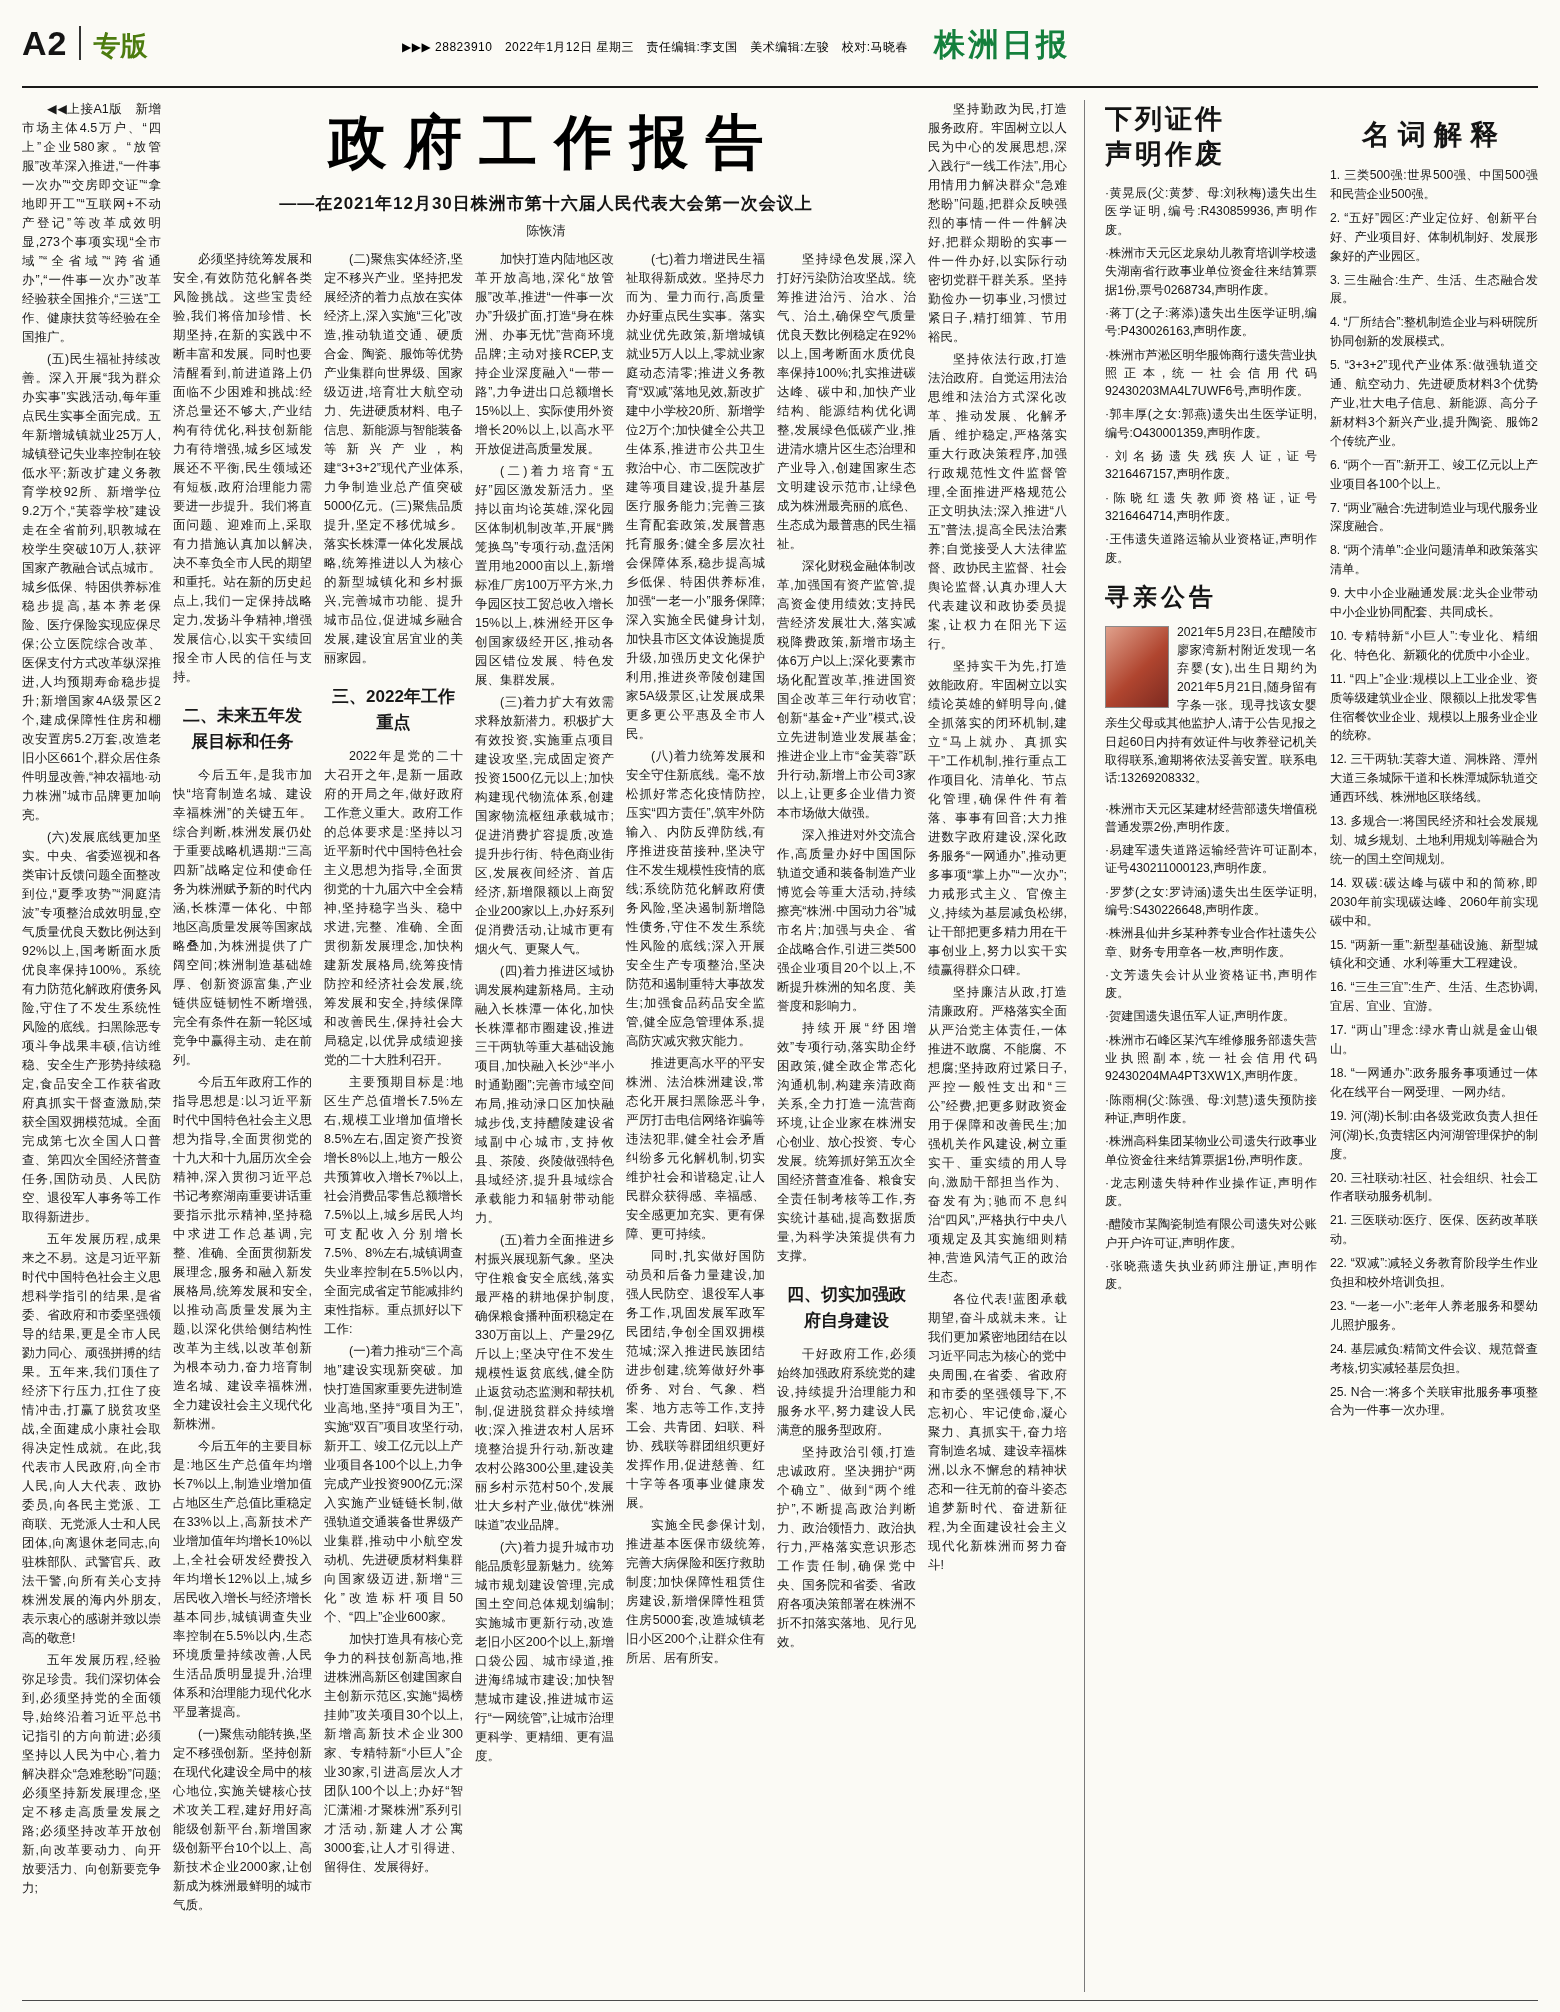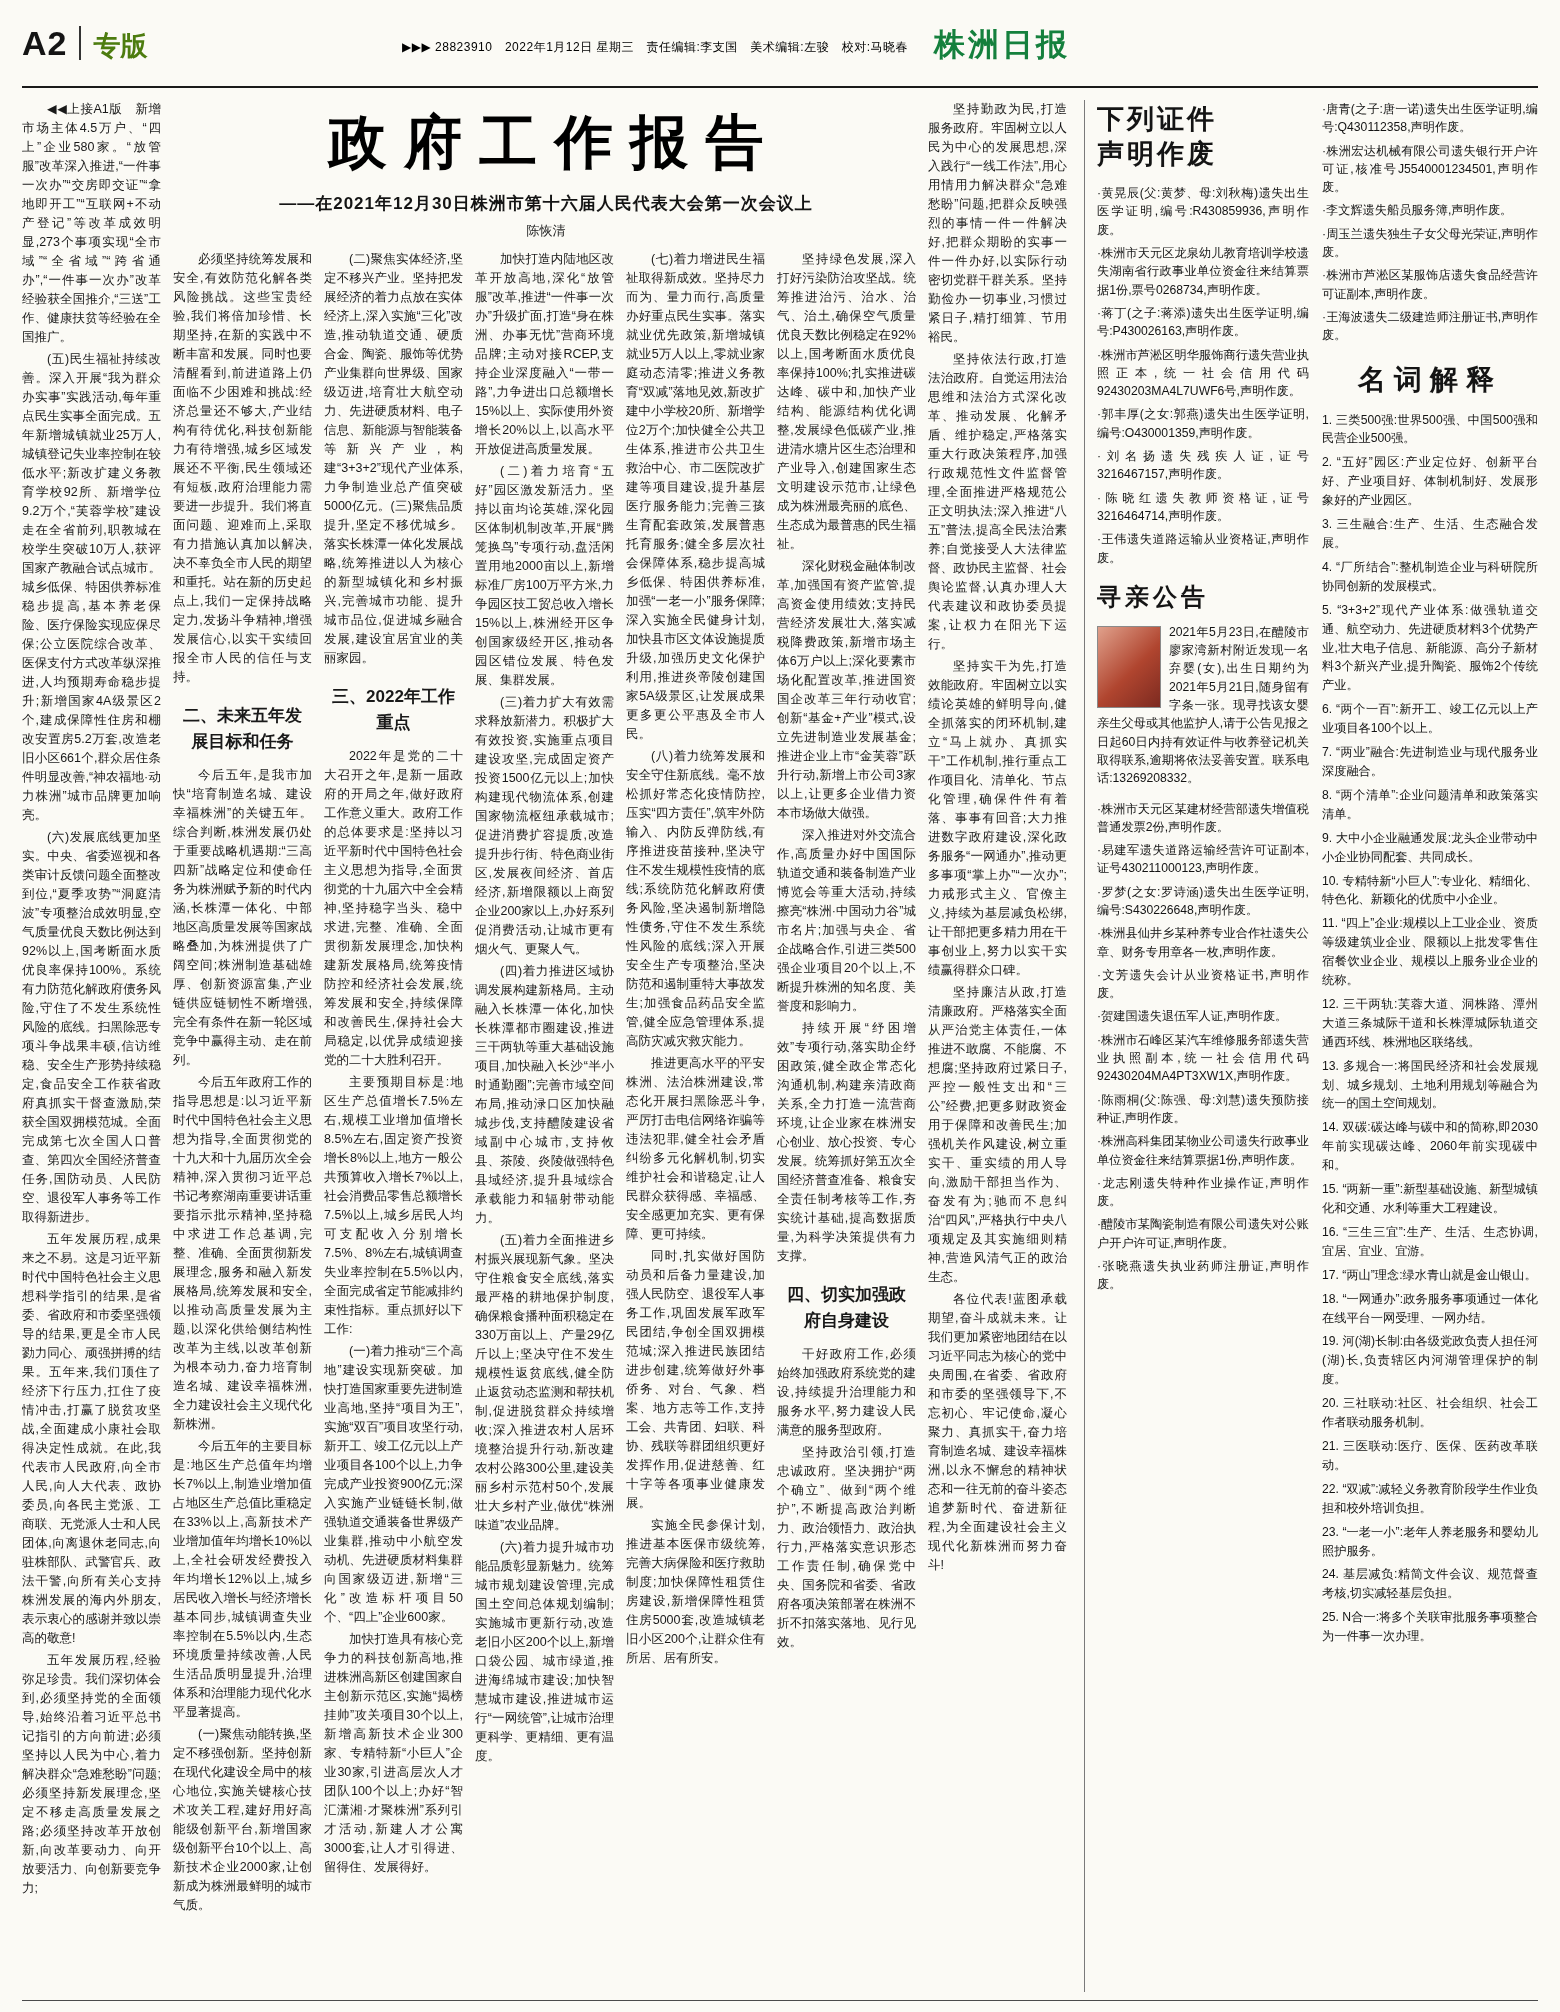--- a/index.html
+++ b/index.html
@@ -17,21 +17,21 @@
   .main{width:1048px;position:relative;flex:none}
   .cols{display:flex;gap:12px}
   .col{width:139px;flex:none;height:1892px;overflow:hidden;text-align:justify;font-size:12.5px;line-height:1.52;color:#191919}
   .col.uh{padding-top:150px}
   .headline{position:absolute;top:4px;left:151px;width:746px;text-align:center}
   .headline .title{font-size:58px;font-weight:900;letter-spacing:.3em;text-indent:.3em;white-space:nowrap;font-family:"Liberation Serif","DejaVu Serif",serif;color:#000}
   .headline .subtitle{font-size:17px;font-weight:700;margin-top:10px;letter-spacing:1px}
   .headline .byline{font-size:13px;margin-top:7px;color:#222}
   .body-p{text-indent:2em;margin-bottom:3px}
   .sec-head{font-size:17px;font-weight:900;text-align:center;margin:16px 4px 12px;line-height:1.5}
-  .sidebar{flex:1;display:flex;gap:13px;border-left:1px solid #7a7a7a;padding-left:12px;height:1892px;overflow:hidden}
+  .sidebar{flex:1;display:flex;gap:13px;border-left:1px solid #7a7a7a;padding-left:20px;height:1892px;overflow:hidden}
   .side-l{width:212px;flex:none;height:100%;overflow:hidden}
   .side-r{flex:1;height:100%;overflow:hidden}
   .notice-title{font-size:27px;font-weight:900;line-height:1.3;white-space:pre-line;margin:2px 0 12px;letter-spacing:3px}
   .entry{font-size:12.2px;line-height:1.5;text-align:justify;margin-bottom:5px}
   .missing{clear:both;margin-top:6px}
   .missing-title{font-size:24px;font-weight:900;margin:14px 0 10px;letter-spacing:4px}
   .photo{float:left;width:64px;height:82px;margin:3px 8px 2px 0;background:linear-gradient(135deg,#e0a18c,#b0452f 55%,#7c2a20);border:1px solid #8a8a8a}
   .missing-text{font-size:12.2px;line-height:1.5;text-align:justify}
   .entries-2{clear:both;padding-top:12px}
   .glossary-title{font-size:28px;font-weight:900;text-align:center;margin:16px 0 12px;letter-spacing:8px}
@@ -152,29 +152,20 @@
             <p class="entry">·株洲市石峰区某汽车维修服务部遗失营业执照副本,统一社会信用代码92430204MA4PT3XW1X,声明作废。</p>
             <p class="entry">·陈雨桐(父:陈强、母:刘慧)遗失预防接种证,声明作废。</p>
             <p class="entry">·株洲高科集团某物业公司遗失行政事业单位资金往来结算票据1份,声明作废。</p>
             <p class="entry">·龙志刚遗失特种作业操作证,声明作废。</p>
             <p class="entry">·醴陵市某陶瓷制造有限公司遗失对公账户开户许可证,声明作废。</p>
             <p class="entry">·张晓燕遗失执业药师注册证,声明作废。</p>
           </div>
       </div>
 
       <div class="side-r">
-        <div class="entries">
-
-        <p class="entry">·唐青(之子:唐一诺)遗失出生医学证明,编号:Q430112358,声明作废。</p>
-            <p class="entry">·株洲宏达机械有限公司遗失银行开户许可证,核准号J5540001234501,声明作废。</p>
-            <p class="entry">·李文辉遗失船员服务簿,声明作废。</p>
-            <p class="entry">·周玉兰遗失独生子女父母光荣证,声明作废。</p>
-            <p class="entry">·株洲市芦淞区某服饰店遗失食品经营许可证副本,声明作废。</p>
-            <p class="entry">·王海波遗失二级建造师注册证书,声明作废。</p>
-          </div>
         <div class="glossary-title">名词解释</div>
         <div class="glossary">
 
         <p class="gitem">1. 三类500强:世界500强、中国500强和民营企业500强。</p>
             <p class="gitem">2. “五好”园区:产业定位好、创新平台好、产业项目好、体制机制好、发展形象好的产业园区。</p>
             <p class="gitem">3. 三生融合:生产、生活、生态融合发展。</p>
             <p class="gitem">4. “厂所结合”:整机制造企业与科研院所协同创新的发展模式。</p>
             <p class="gitem">5. “3+3+2”现代产业体系:做强轨道交通、航空动力、先进硬质材料3个优势产业,壮大电子信息、新能源、高分子新材料3个新兴产业,提升陶瓷、服饰2个传统产业。</p>
             <p class="gitem">6. “两个一百”:新开工、竣工亿元以上产业项目各100个以上。</p>
             <p class="gitem">7. “两业”融合:先进制造业与现代服务业深度融合。</p>

